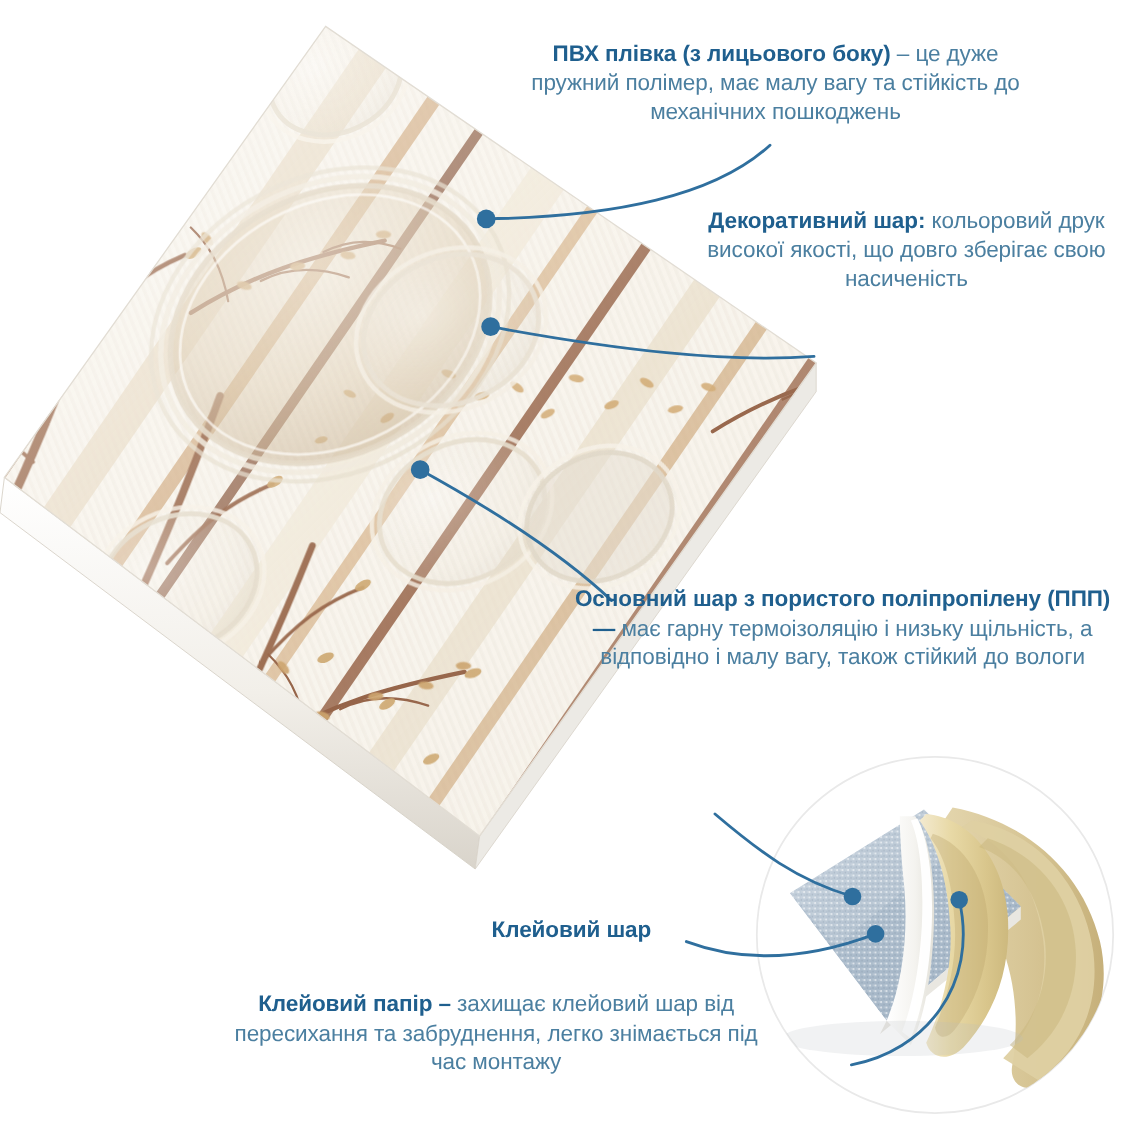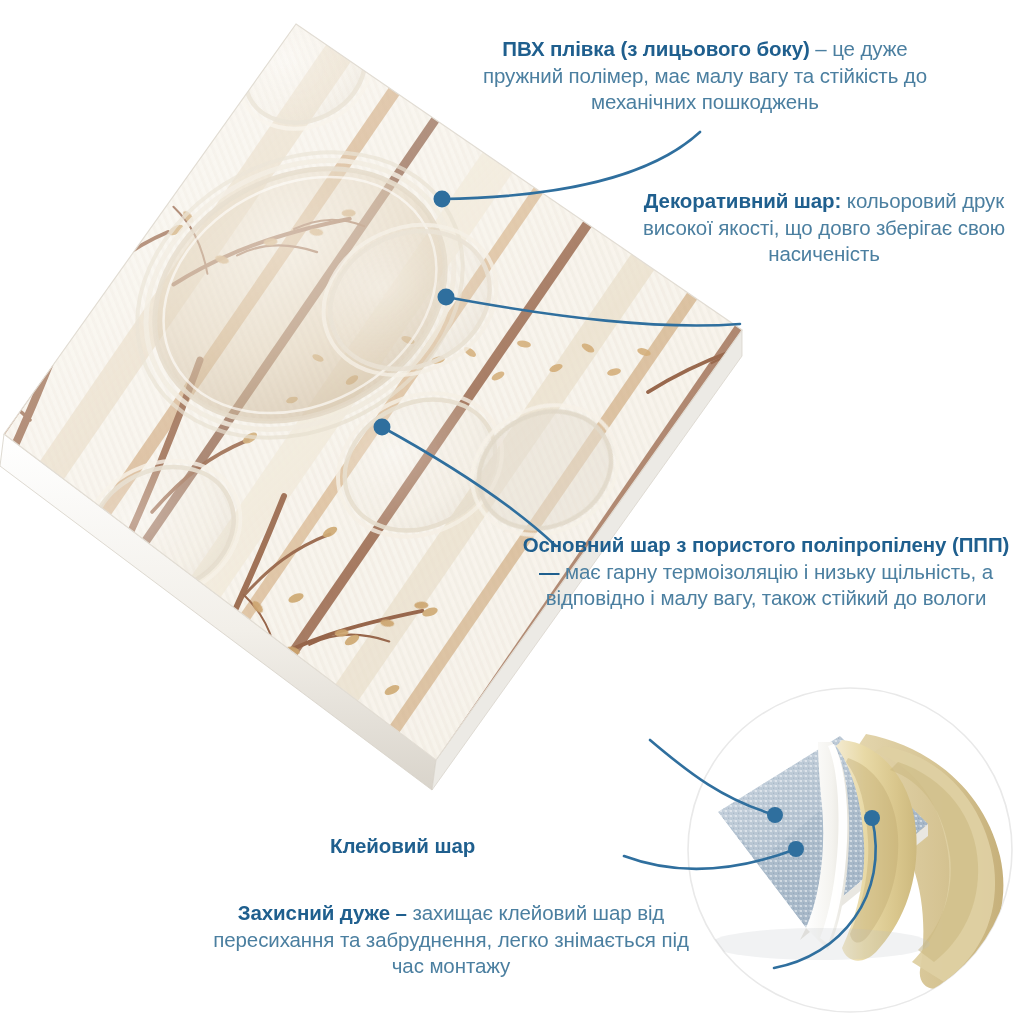--- a/index.html
+++ b/index.html
@@ -23,21 +23,21 @@
   .callout b{
     color:#1f5f8e;
     font-weight:bold;
   }
   .c-center{text-align:center;}
 
   #callout-pvc      {left:460px;  top:36px;  width:490px; }
   #callout-decor    {left:628px;  top:188px; width:392px; }
   #callout-ppp      {left:512px;  top:532px; width:508px; }
   #callout-foil     {left:352px;  top:684px; width:300px; }
-  #callout-glue     {left:330px;  top:833px; width:262px; text-align:left;}
+  #callout-glue     {left:330px;  top:833px; width:262px; text-align:right;}
   #callout-paper    {left:212px;  top:900px; width:478px; }
 
   
   .svg-layer{position:absolute;left:0;top:0;width:1024px;height:1024px;pointer-events:none;}
 
   
   #panel-wrap{position:absolute;left:0;top:0;width:1024px;height:1024px;}
 </style>
 </head>
 <body>
@@ -361,16 +361,16 @@
   <div class="callout c-center" id="callout-ppp">
     <b>Основний шар з пористого поліпропілену (ППП) —</b><span>  має гарну термоізоляцію і низьку щільність, а відповідно і малу вагу, також стійкий до вологи</span>
   </div>
 
 
   <div class="callout" id="callout-glue">
     <b>Клейовий шар</b><span></span>
   </div>
 
   <div class="callout c-center" id="callout-paper">
-    <b>Захисний дуже –</b><span> захищає клейовий шар від пересихання та забруднення, легко знімається під час монтажу</span>
+    <b>Клейовий папір –</b><span> захищає клейовий шар від пересихання та забруднення, легко знімається під час монтажу</span>
   </div>
 
 </div>
 
 </body></html>

